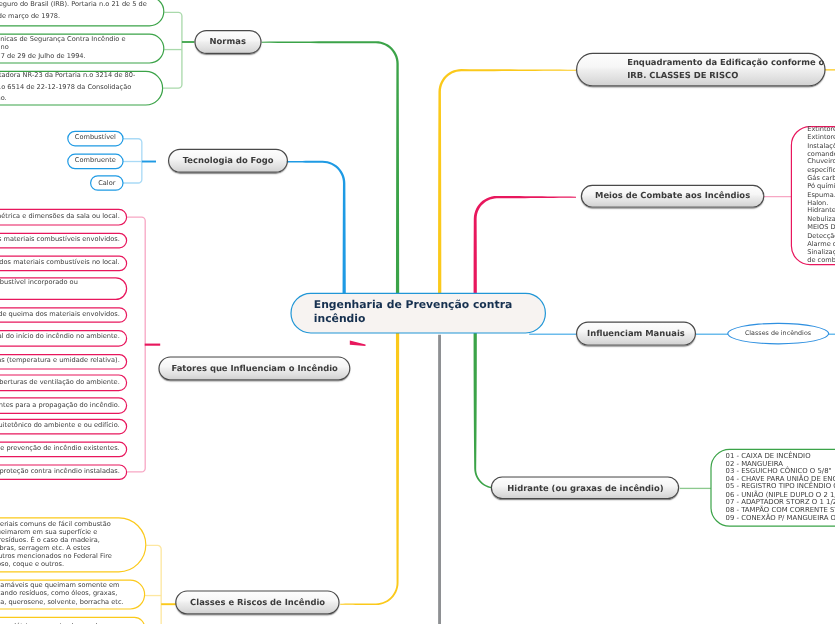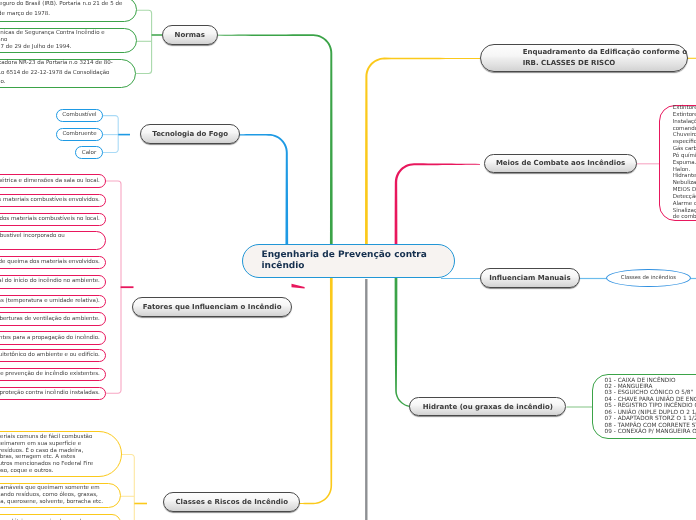--- a/index.html
+++ b/index.html
@@ -89,21 +89,21 @@
 </div>
 
 <div class="mnode" style="left:129.3px;top:124.2px;width:99.7px;height:19.8px;margin-left:11px;">
   <span>Tecnologia do Fogo</span>
 </div>
 
 <div class="mnode" style="left:132.1px;top:277.3px;width:160.2px;height:19.3px;margin-top:20px;">
   <span>Fatores que Influenciam o Incêndio</span>
 </div>
 
-<div class="mnode" style="left:146.4px;top:491.8px;width:136.6px;height:19.9px;margin-left:17px;">
+<div class="mnode" style="left:146.4px;top:491.8px;width:136.6px;height:19.9px;">
   <span>Classes e Riscos de Incêndio</span>
 </div>
 
 <div class="mnode" style="left:480px;top:43.5px;width:208px;height:28px;text-align:left;justify-content:flex-end;padding-left:16.5px;line-height:11px;">
   <span>Enquadramento da Edificação conforme o
 IRB. CLASSES DE RISCO</span>
 </div>
 
 <div class="mnode" style="left:484px;top:153.7px;width:153px;height:19.7px;">
   <span>Meios de Combate aos Incêndios</span>

